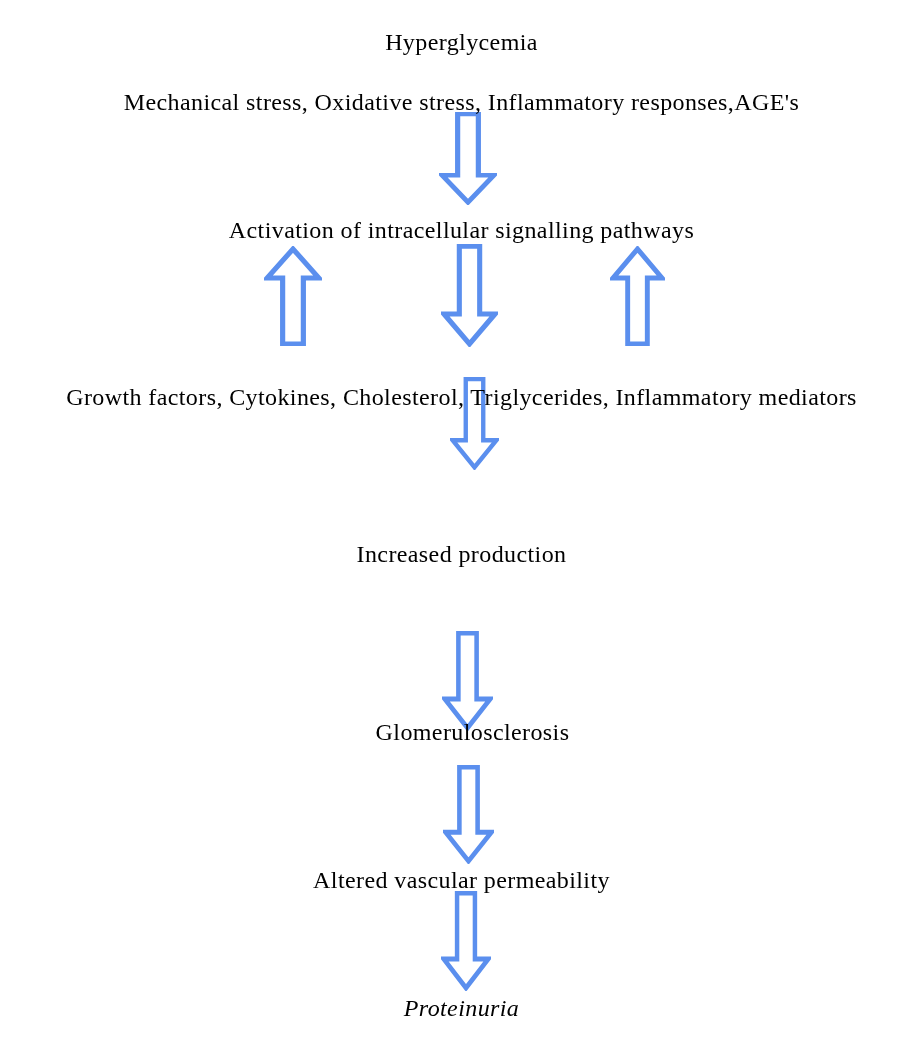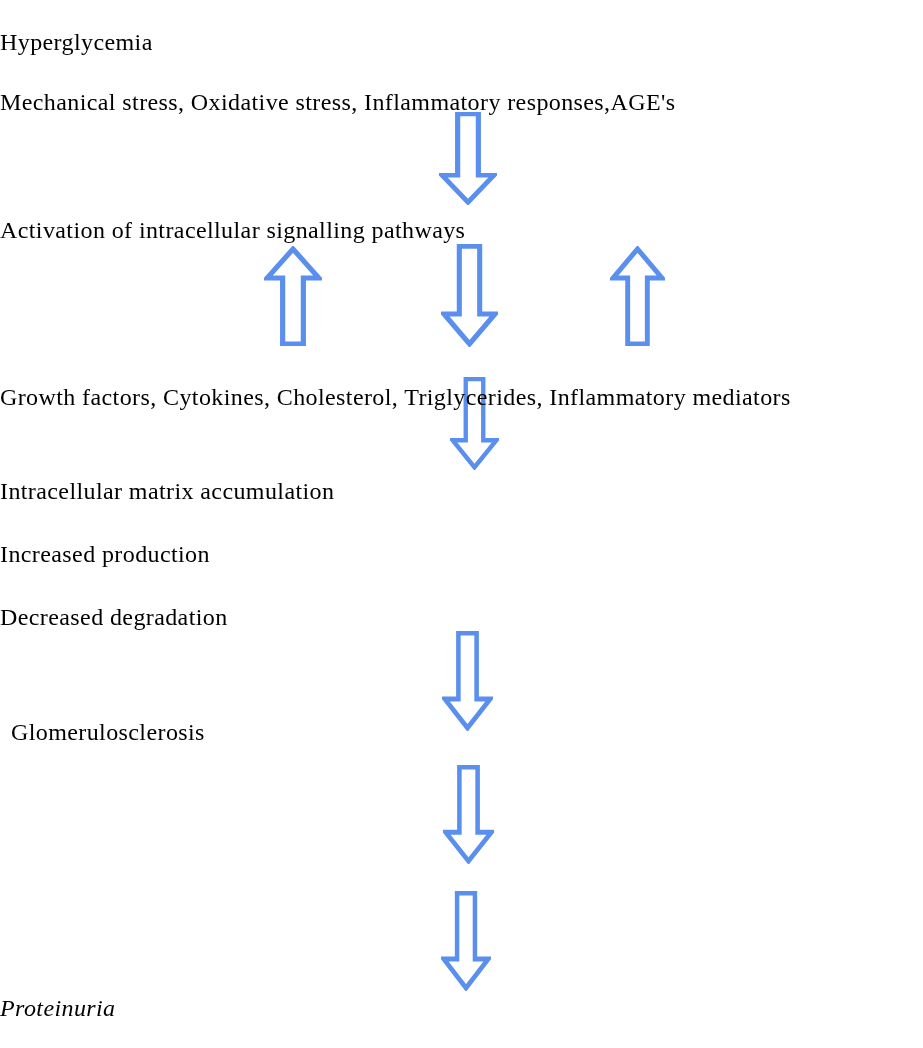--- a/index.html
+++ b/index.html
@@ -13,21 +13,21 @@
     height: 1048px;
     background: #ffffff;
     font-family: "Liberation Serif", "DejaVu Serif", serif;
     color: #000000;
     overflow: hidden;
   }
   .node-label {
     position: absolute;
     left: 0;
     width: 100%;
-    text-align: left;
+    text-align: center;
     font-size: 24px;
     line-height: 26px;
     letter-spacing: 0.4px;
     white-space: nowrap;
     z-index: 2;
   }
   .arrow {
     position: absolute;
     z-index: 1;
   }
@@ -49,28 +49,27 @@
 <div class="canvas">
 
   <div class="node-label" style="top:29px;">Hyperglycemia</div>
 
   <div class="node-label" style="top:217px;">Activation of intracellular signalling pathways</div>
 
   <div class="node-label" style="top:89px;">Mechanical stress, Oxidative stress, Inflammatory responses,AGE's</div>
 
   <div class="node-label" style="top:352px;margin-top:32px;">Growth factors, Cytokines, Cholesterol, Triglycerides, Inflammatory mediators</div>
 
-  <div class="node-label" style="top:478px;">Intracellular matrix accumulation</div>
 
   <div class="node-label" style="top:541px;">Increased production</div>
 
-  <div class="node-label" style="top:604px;">Decreased degradation</div>
 
   <div class="node-label" style="top:719px;padding-left:11px;">Glomerulosclerosis</div>
 
+  <div class="node-label" style="top:867px;">Altered vascular permeability</div>
 
   <div class="node-label" style="top:995px;font-style:italic;">Proteinuria</div>
 
   <div class="arrow" style="left:439px; top:112px; width:58px; height:93px;">
     <svg viewBox="0 0 56 100" preserveAspectRatio="none">
       <polygon points="18,2 38,2 38,68 53,68 28,97 3,68 18,68"></polygon>
     </svg>
   </div>
 
   <div class="arrow" style="left:264px; top:246px; width:58px; height:100px;">

